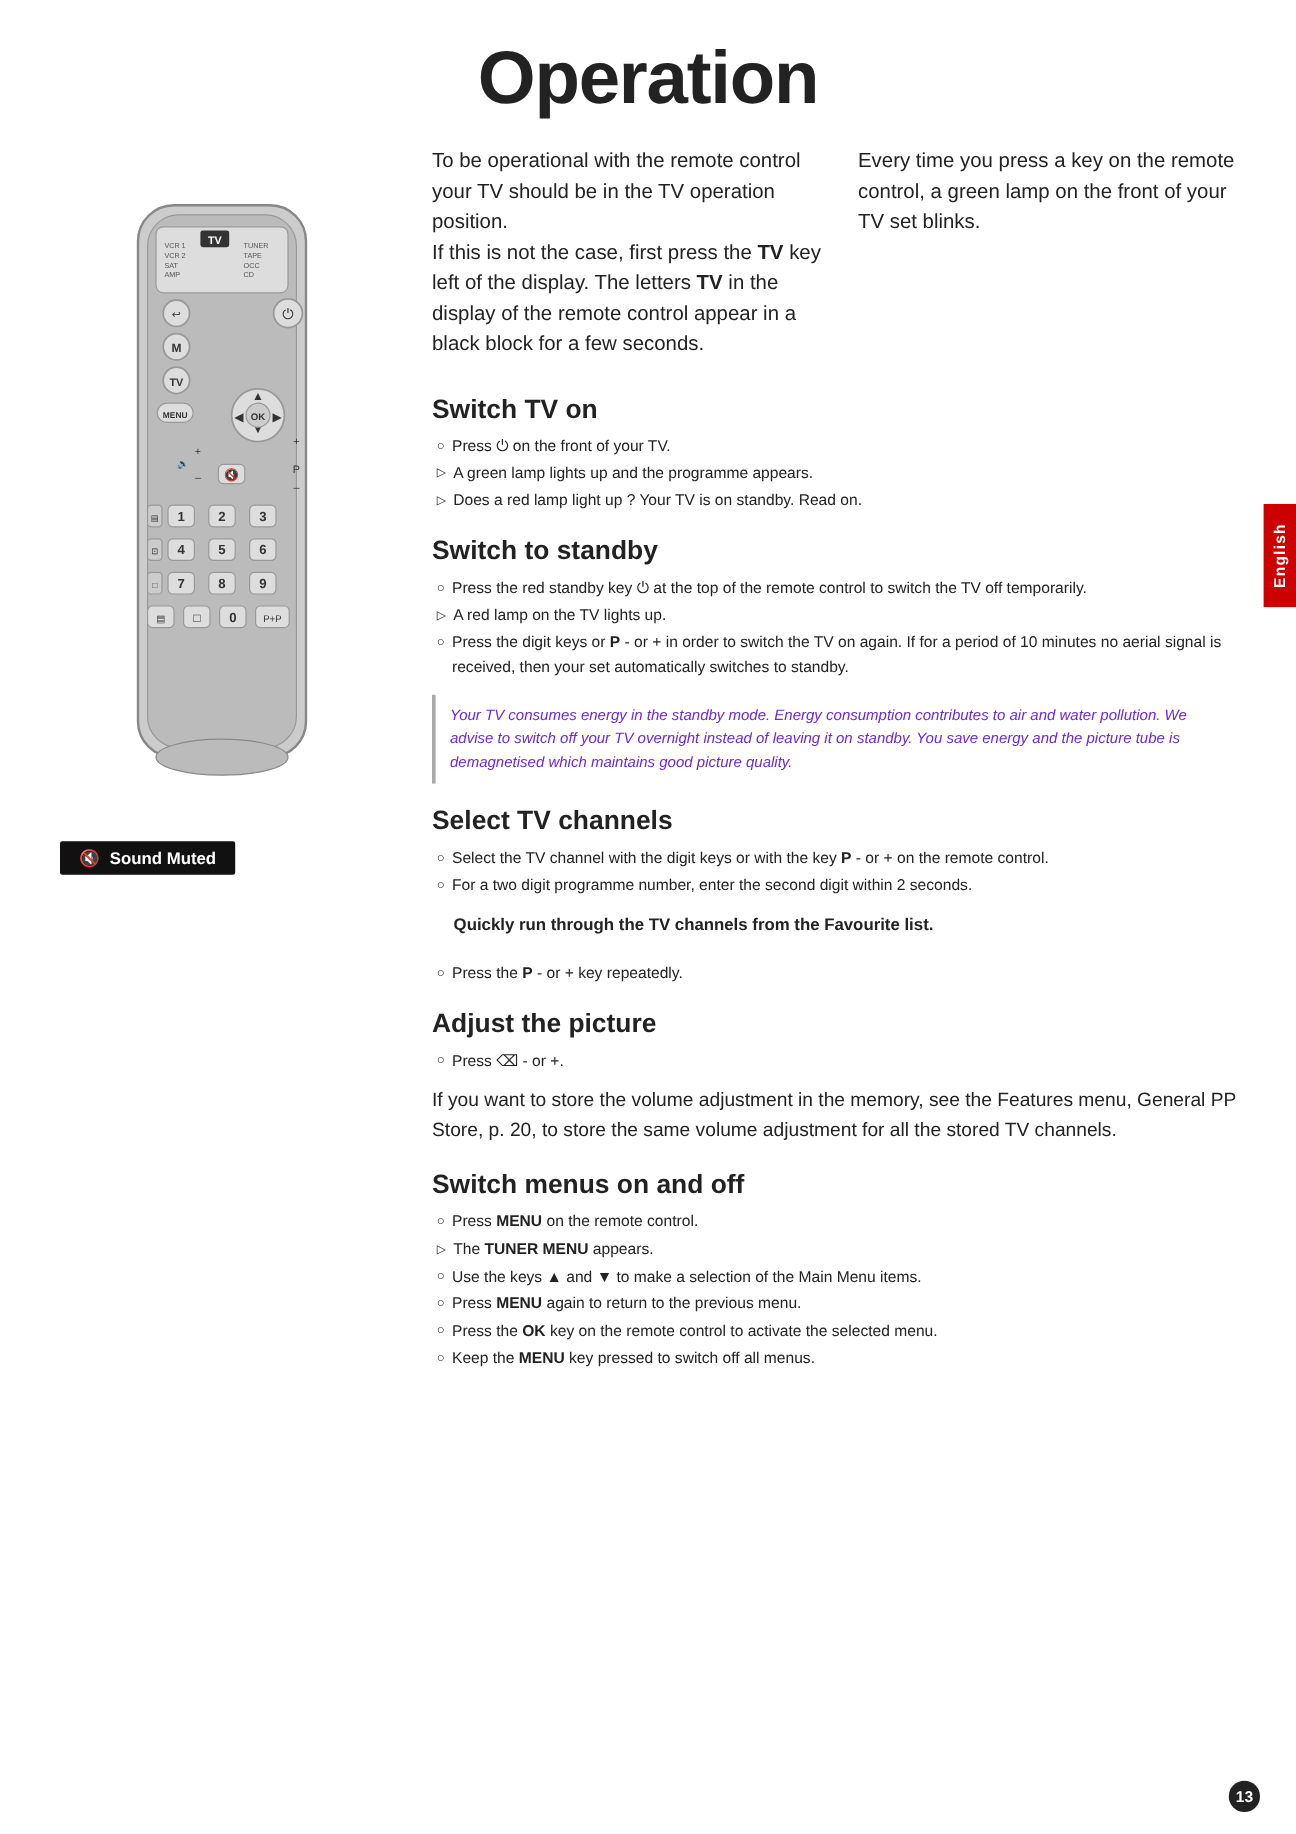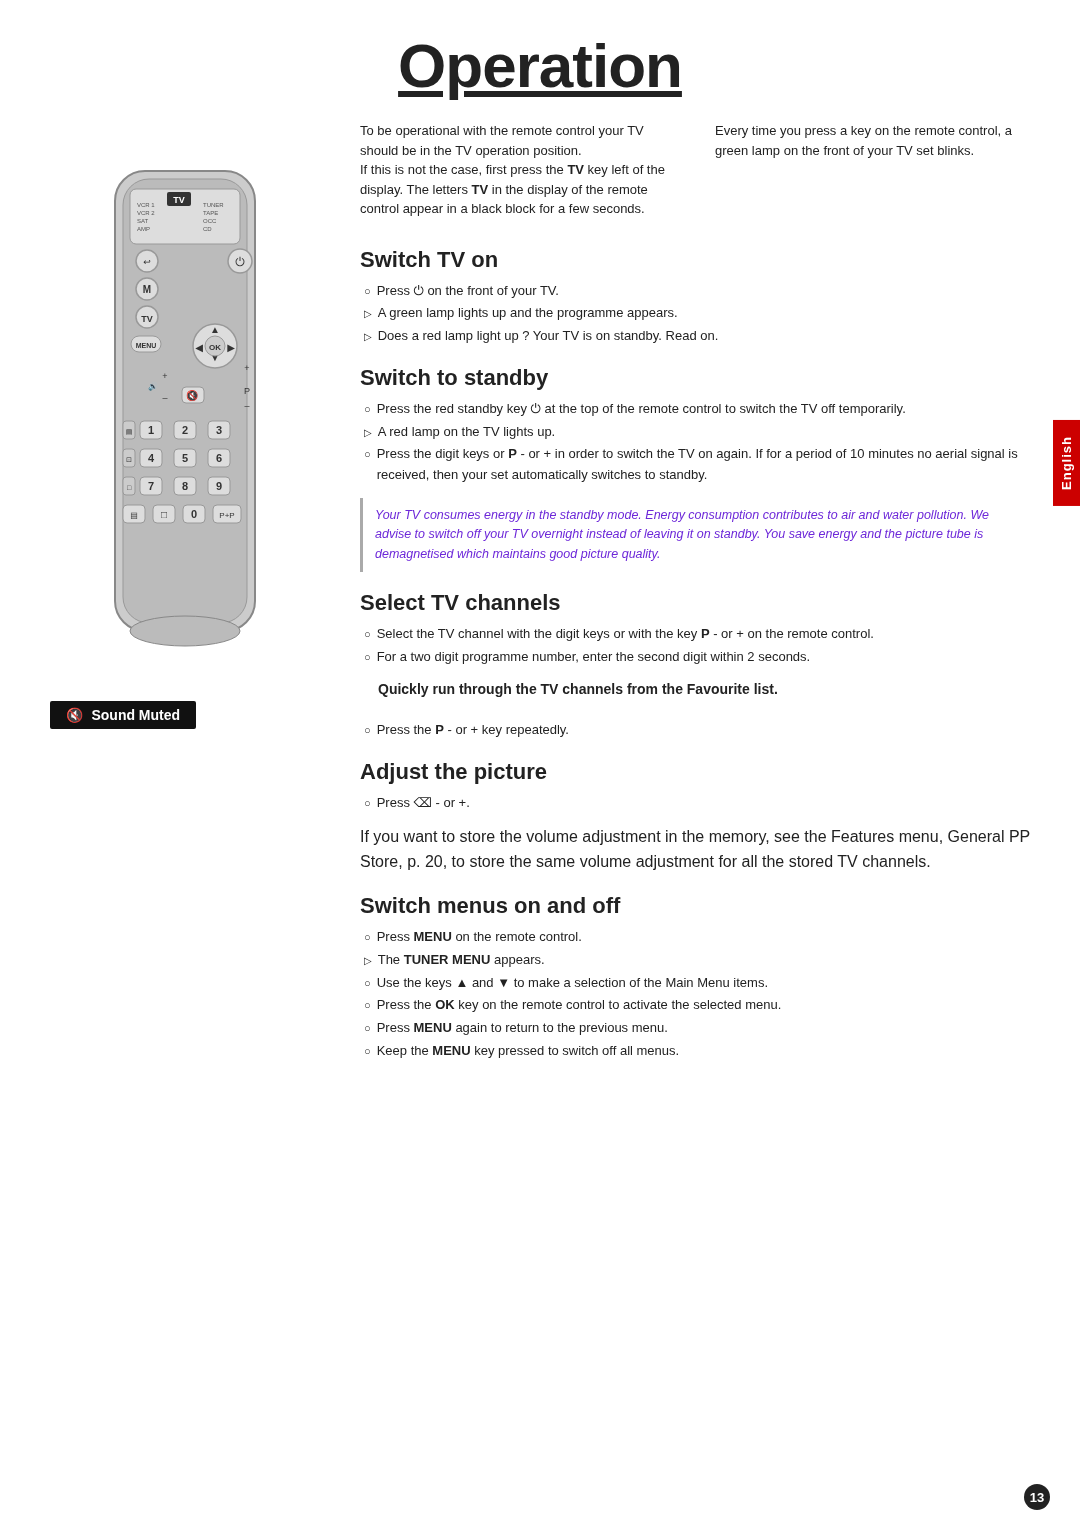--- a/index.html
+++ b/index.html
@@ -11,41 +11,40 @@
       font-size: 14px;
       color: #222;
       position: relative;
     }
     .page-title {
       text-align: center;
       font-size: 62px;
       font-weight: bold;
       padding: 30px 0 20px 0;
       letter-spacing: -1px;
-      text-decoration: underline;
     }
     .content-area {
       display: flex;
       padding: 0 40px;
     }
     .left-column {
       width: 310px;
       flex-shrink: 0;
       padding-right: 20px;
       padding-top: 10px;
     }
     .right-column {
       flex: 1;
       padding-left: 10px;
     }
     .intro-text {
       display: flex;
       gap: 30px;
       margin-bottom: 28px;
-      font-size: 13px;
+      font-size: 17px;
       line-height: 1.5;
     }
     .intro-left { flex: 1; }
     .intro-right { flex: 1; }
     .section-title {
       font-size: 22px;
       font-weight: bold;
       margin-bottom: 8px;
       margin-top: 18px;
     }
@@ -326,24 +325,24 @@
         <li class="bullet-circle">
             <span>Press <b>MENU</b> on the remote control.</span>
           </li>
         <li class="bullet-arrow">
             <span>The <b>TUNER MENU</b> appears.</span>
           </li>
         <li class="bullet-circle">
             <span>Use the keys ▲ and ▼ to make a selection of the Main Menu items.</span>
           </li>
         <li class="bullet-circle">
+            <span>Press <b>MENU</b> again to return to the previous menu.</span>
+          </li>
+        <li class="bullet-circle">
             <span>Press the <b>OK</b> key on the remote control to activate the selected menu.</span>
-          </li>
-        <li class="bullet-circle">
-            <span>Press <b>MENU</b> again to return to the previous menu.</span>
           </li>
         <li class="bullet-circle">
             <span>Keep the <b>MENU</b> key pressed to switch off all menus.</span>
           </li>
       </ul>
     </div>
   </div>
 </div>
 
 <div class="english-tab">English</div>

